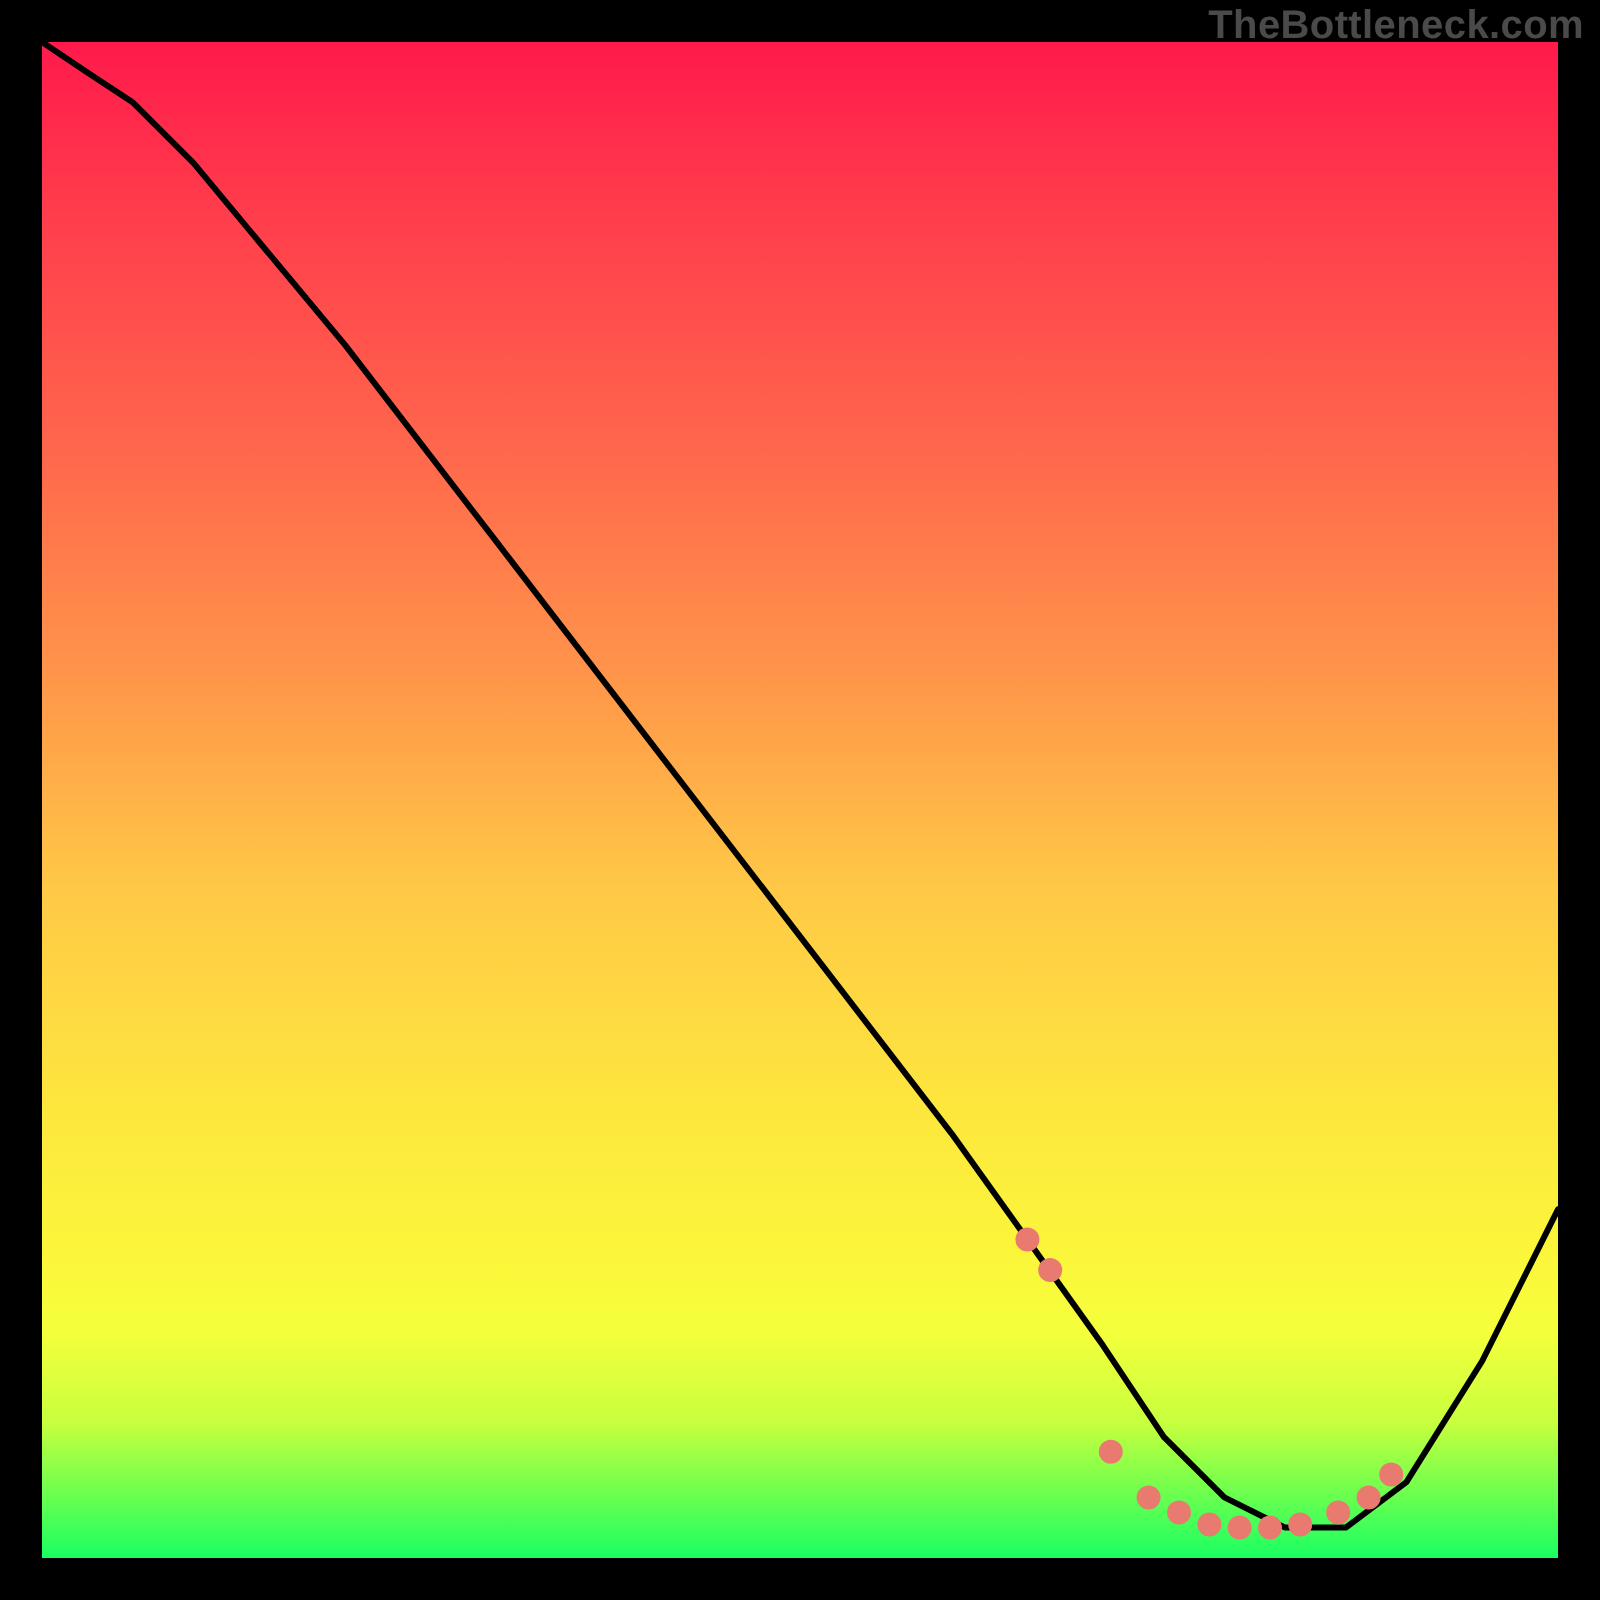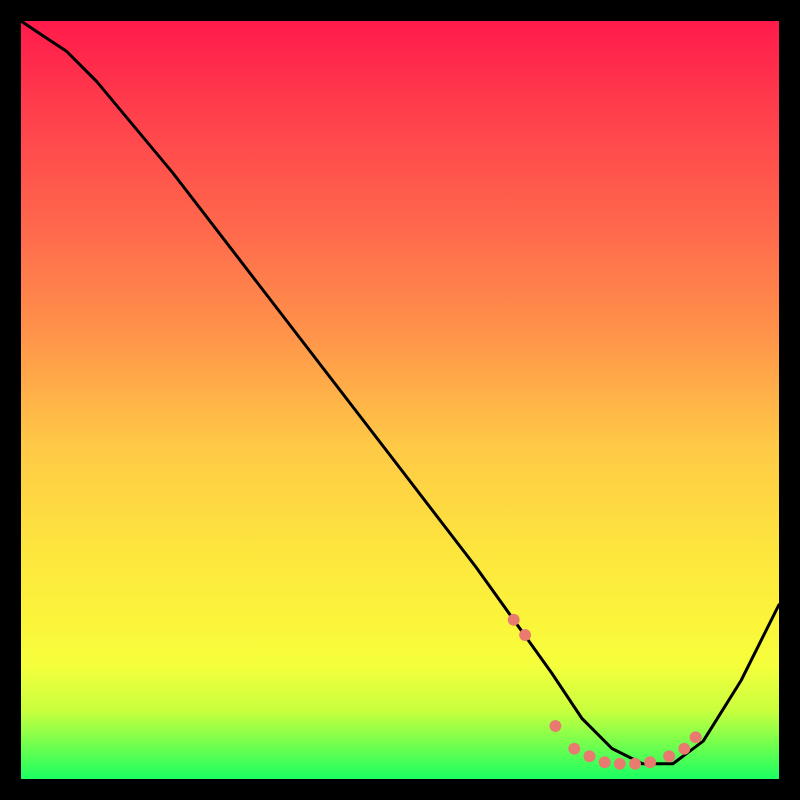--- a/index.html
+++ b/index.html
@@ -71,13 +71,14 @@
         <circle cx="604.7" cy="762.3" r="6" fill="#e97a70"></circle>
         <circle cx="619.8" cy="763.8" r="6" fill="#e97a70"></circle>
         <circle cx="635.0" cy="763.8" r="6" fill="#e97a70"></circle>
         <circle cx="650.1" cy="762.3" r="6" fill="#e97a70"></circle>
         <circle cx="669.1" cy="756.3" r="6" fill="#e97a70"></circle>
         <circle cx="684.3" cy="748.7" r="6" fill="#e97a70"></circle>
         <circle cx="695.6" cy="737.3" r="6" fill="#e97a70"></circle>
       </g>
   </svg>
 
+  <div id="watermark">TheBottleneck.com</div>
 </div>
 
 </body></html>

